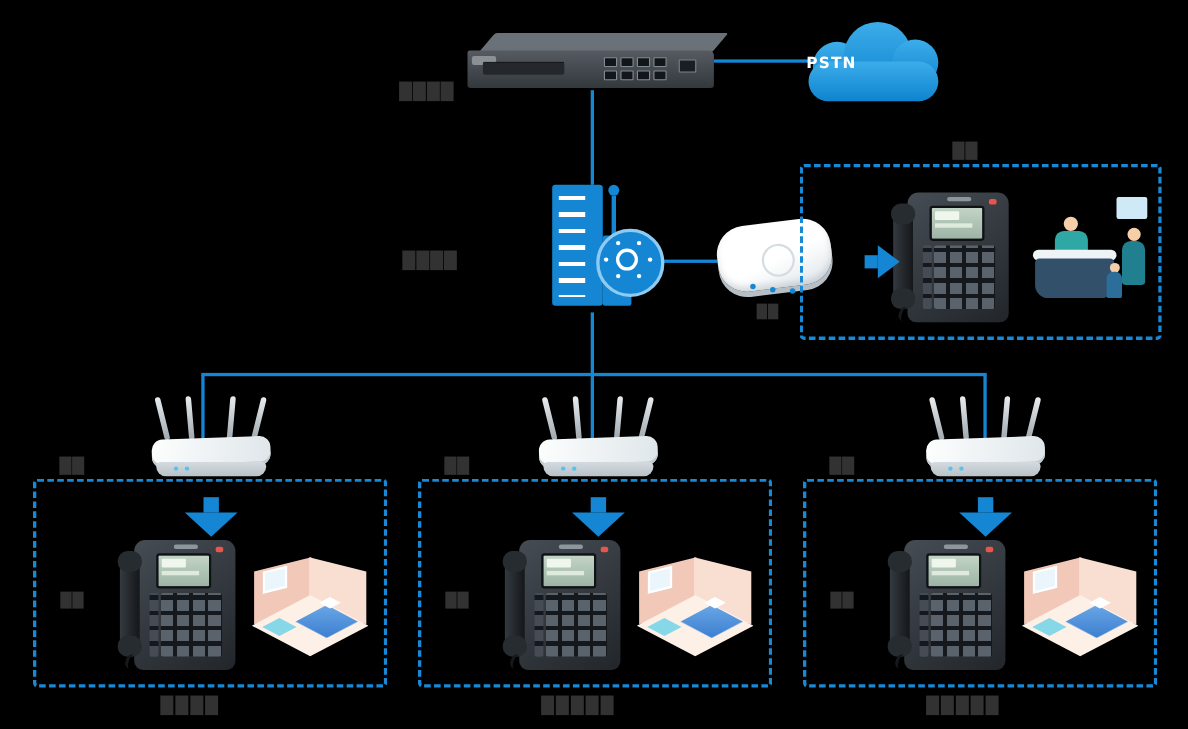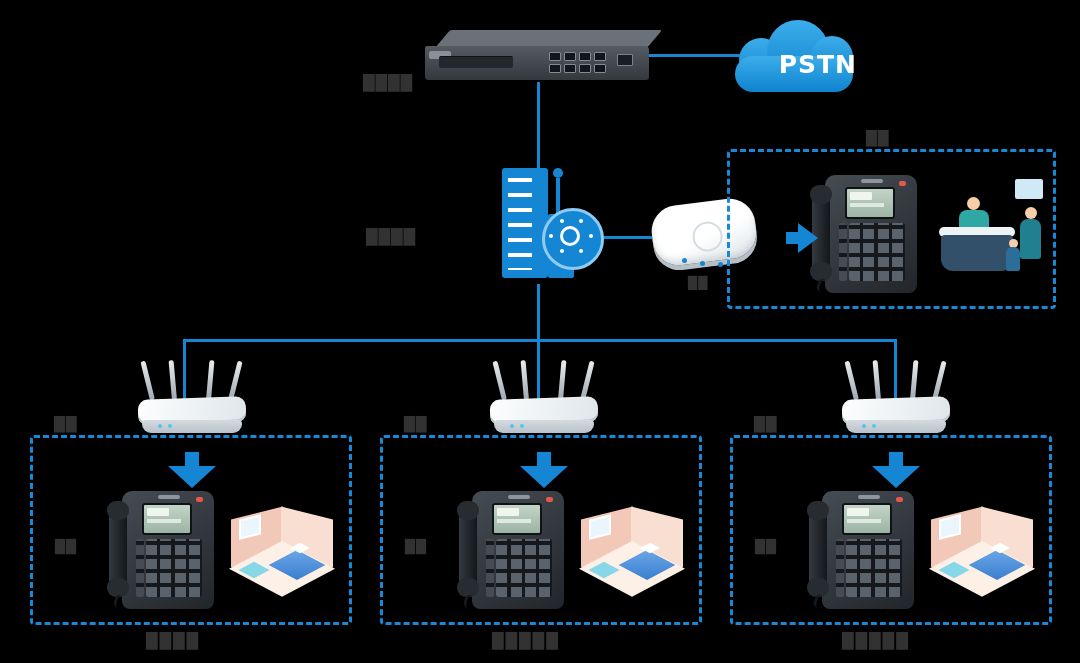--- a/index.html
+++ b/index.html
@@ -6,22 +6,22 @@
   .stage{position:relative;width:1080px;height:663px;background:#000;overflow:hidden;
          font-family:"DejaVu Sans",sans-serif;}
   .abs{position:absolute;}
   .line{position:absolute;background:#1486d4;}
   .dashed-box{position:absolute;border:3px dashed #1789d6;border-radius:4px;}
   .dark-label{position:absolute;color:#323232;font-size:14px;letter-spacing:1px;white-space:nowrap;}
 
   
   .cloud-part{position:absolute;background:linear-gradient(180deg,#3cadea,#0e84cf);border-radius:50%;}
   .cloud-base{border-radius:18px;}
-  .cloud-text{position:absolute;left:0;top:34px;width:100%;text-align:right;color:#fff;
-              font-weight:bold;font-size:25px;letter-spacing:1px;}
+  .cloud-text{position:absolute;left:0;top:34px;width:100%;text-align:left;color:#fff;
+              font-weight:bold;font-size:14px;letter-spacing:1px;}
 
   
   .sw-top{position:absolute;left:10px;top:2px;width:212px;height:18px;background:#6b7178;
           transform:skewX(-40deg);transform-origin:bottom left;border-radius:2px;}
   .sw-front{position:absolute;left:0;top:18px;width:224px;height:34px;border-radius:2px 4px 3px 3px;
             background:linear-gradient(#555b61,#33383d);}
   .sw-slot{position:absolute;left:14px;top:28px;width:74px;height:11px;background:#24282c;
            border-radius:2px;border-top:1px solid #111;}
   .sw-plug{position:absolute;left:4px;top:23px;width:22px;height:8px;background:#8a9096;border-radius:2px;}
   .sw-ports{position:absolute;left:124px;top:24px;display:grid;grid-template-columns:repeat(4,12px);

